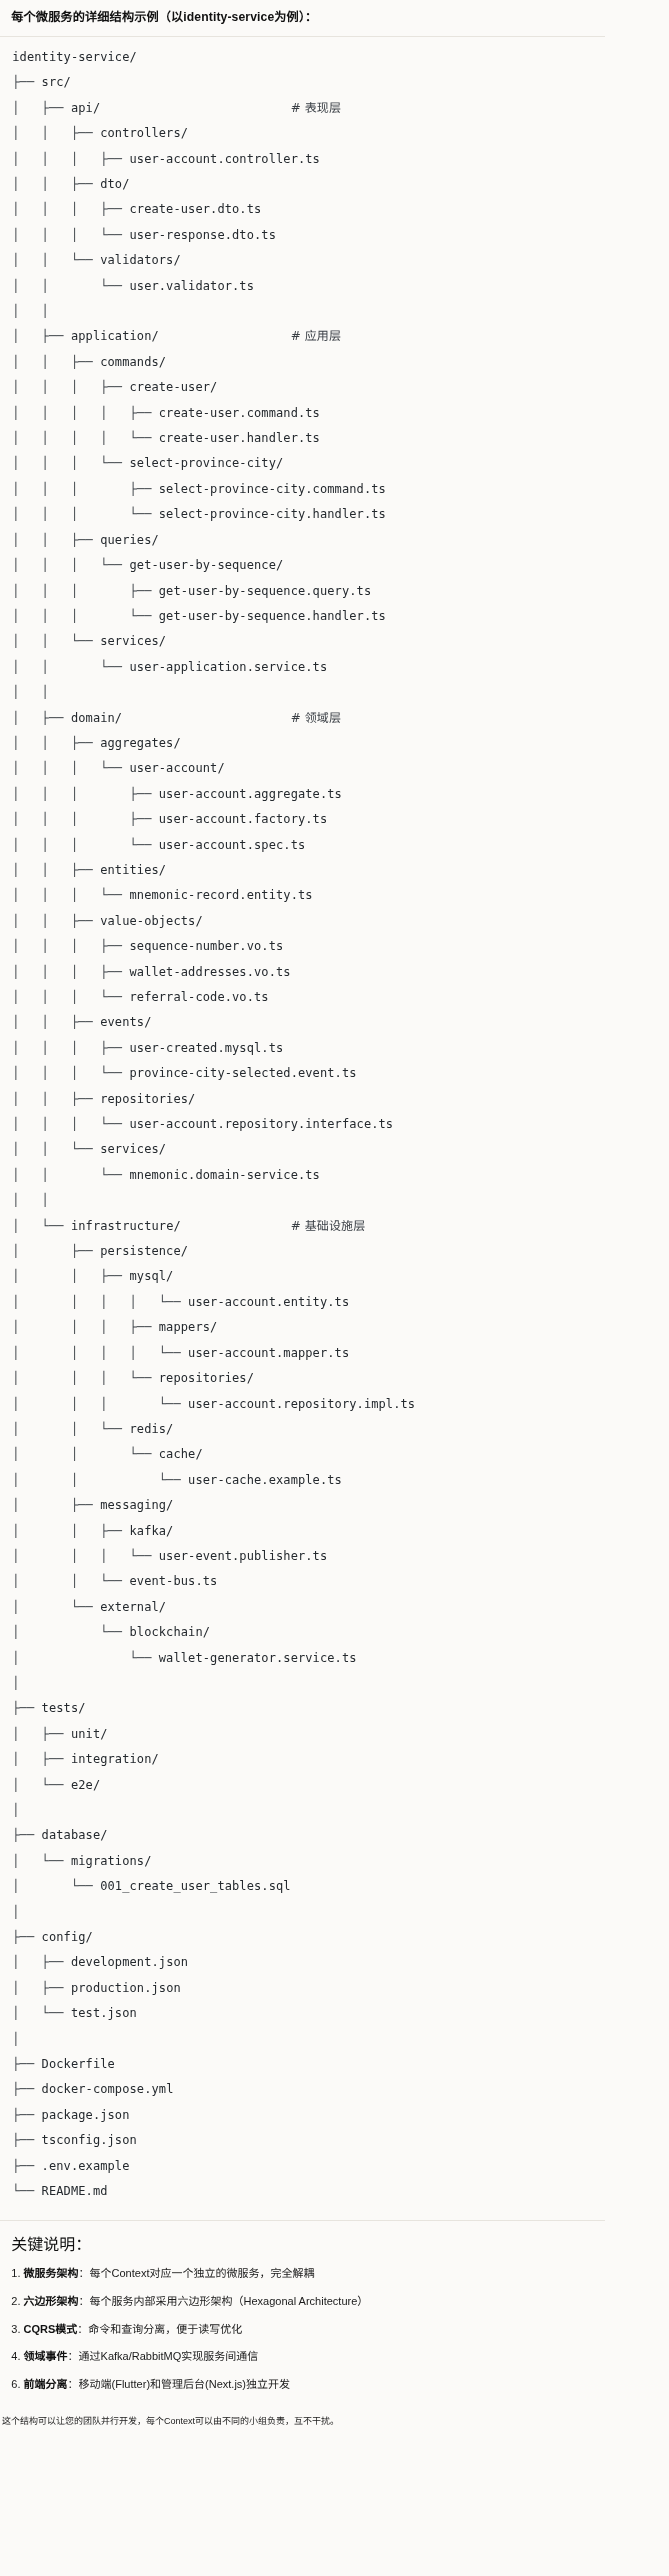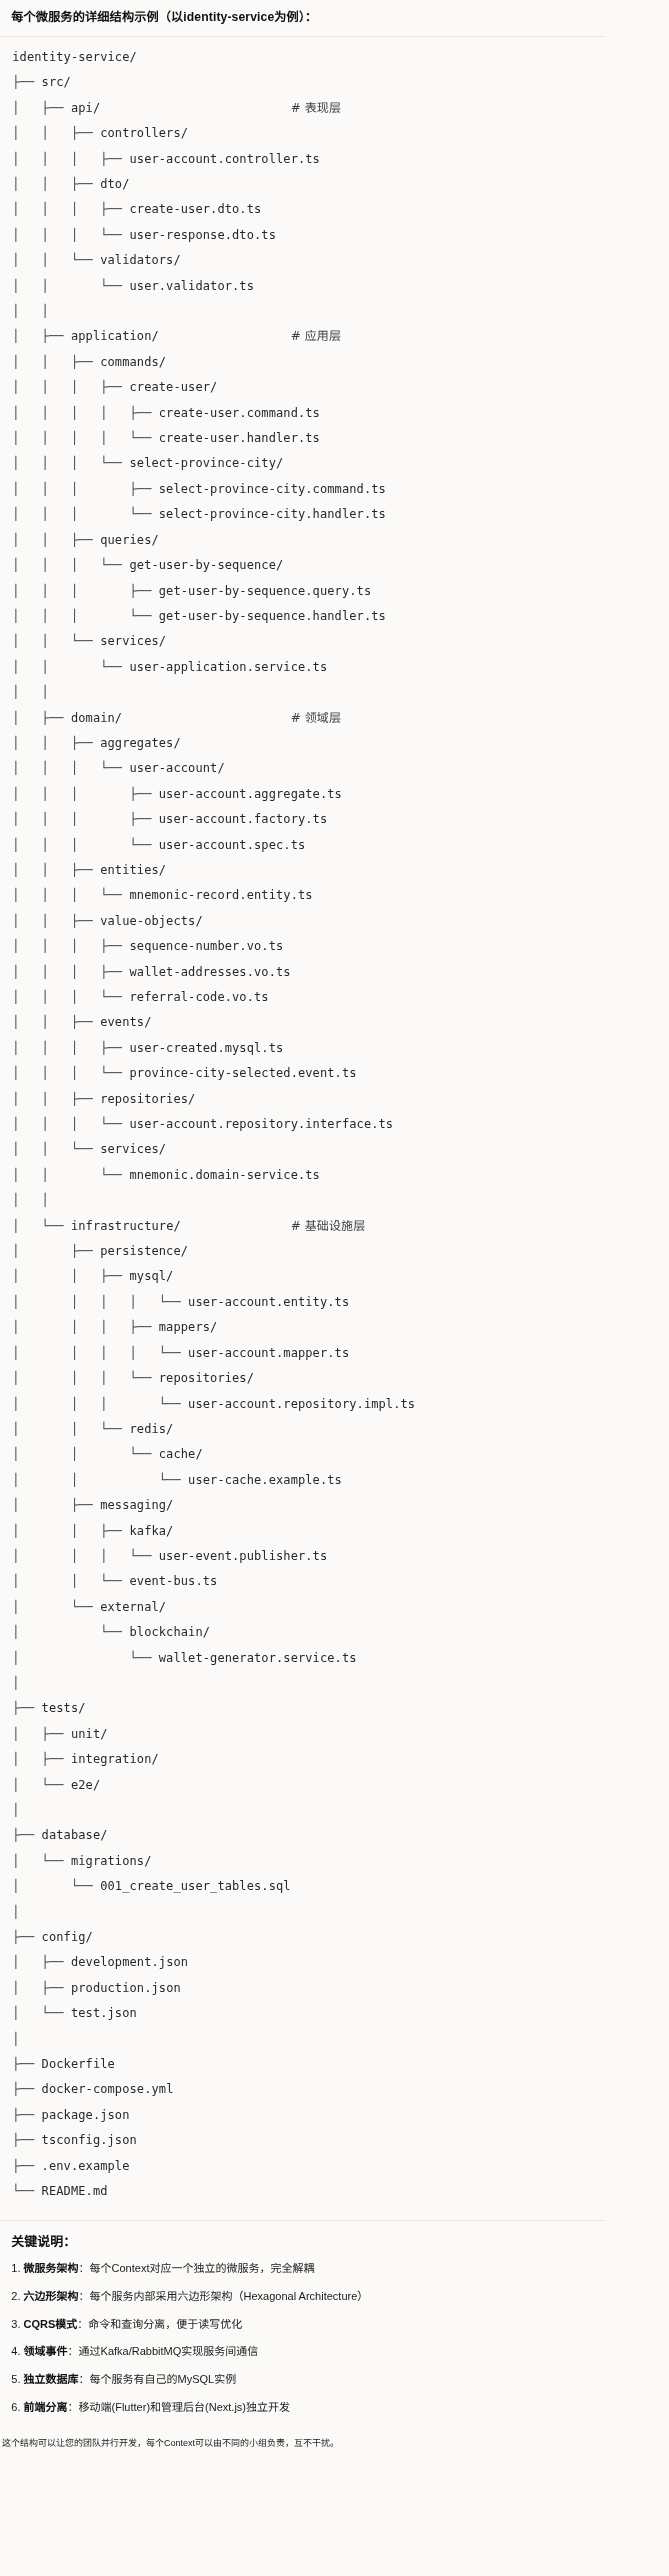--- a/index.html
+++ b/index.html
@@ -60,22 +60,22 @@
     color: #3a3f45;
     font-family: "DejaVu Sans", "Liberation Sans", sans-serif;
   }
 
   
   .notes-block {
     padding: 10px 11.3px 6.3px 11.3px;
   }
   .notes-title {
     margin: 0 0 10px 0;
-    font-size: 13px;
-    font-weight: 700;
+    font-size: 16px;
+    font-weight: 400;
     color: #111111;
   }
   .note-item {
     font-size: 11px;
     line-height: 1.55;
     margin: 0 0 10.6px 0;
     color: #1a1a1a;
   }
   .note-index { font-weight: 400; }
   .note-term {
@@ -191,21 +191,20 @@
 </pre>
   </div>
 
   <div class="notes-block">
     <h2 class="notes-title">关键说明：</h2>
     <div id="notes-container">
         <p class="note-item"><span class="note-index">1.</span> <span class="note-term">微服务架构</span><span class="note-sep">：</span><span class="note-desc">每个Context对应一个独立的微服务，完全解耦</span></p>
         <p class="note-item"><span class="note-index">2.</span> <span class="note-term">六边形架构</span><span class="note-sep">：</span><span class="note-desc">每个服务内部采用六边形架构（Hexagonal Architecture）</span></p>
         <p class="note-item"><span class="note-index">3.</span> <span class="note-term">CQRS模式</span><span class="note-sep">：</span><span class="note-desc">命令和查询分离，便于读写优化</span></p>
         <p class="note-item"><span class="note-index">4.</span> <span class="note-term">领域事件</span><span class="note-sep">：</span><span class="note-desc">通过Kafka/RabbitMQ实现服务间通信</span></p>
-        <p class="note-item"><span class="note-index">5.</span> <span class="note-term">独立数据库</span><span class="note-sep">：</span><span class="note-desc">每个服务有自己的MySQL实例</span></p>
         <p class="note-item"><span class="note-index">6.</span> <span class="note-term">前端分离</span><span class="note-sep">：</span><span class="note-desc">移动端(Flutter)和管理后台(Next.js)独立开发</span></p>
       </div>
   </div>
 
   <div class="footer-note">这个结构可以让您的团队并行开发，每个Context可以由不同的小组负责，互不干扰。</div>
 
 </div>
 
 
 </body></html>

